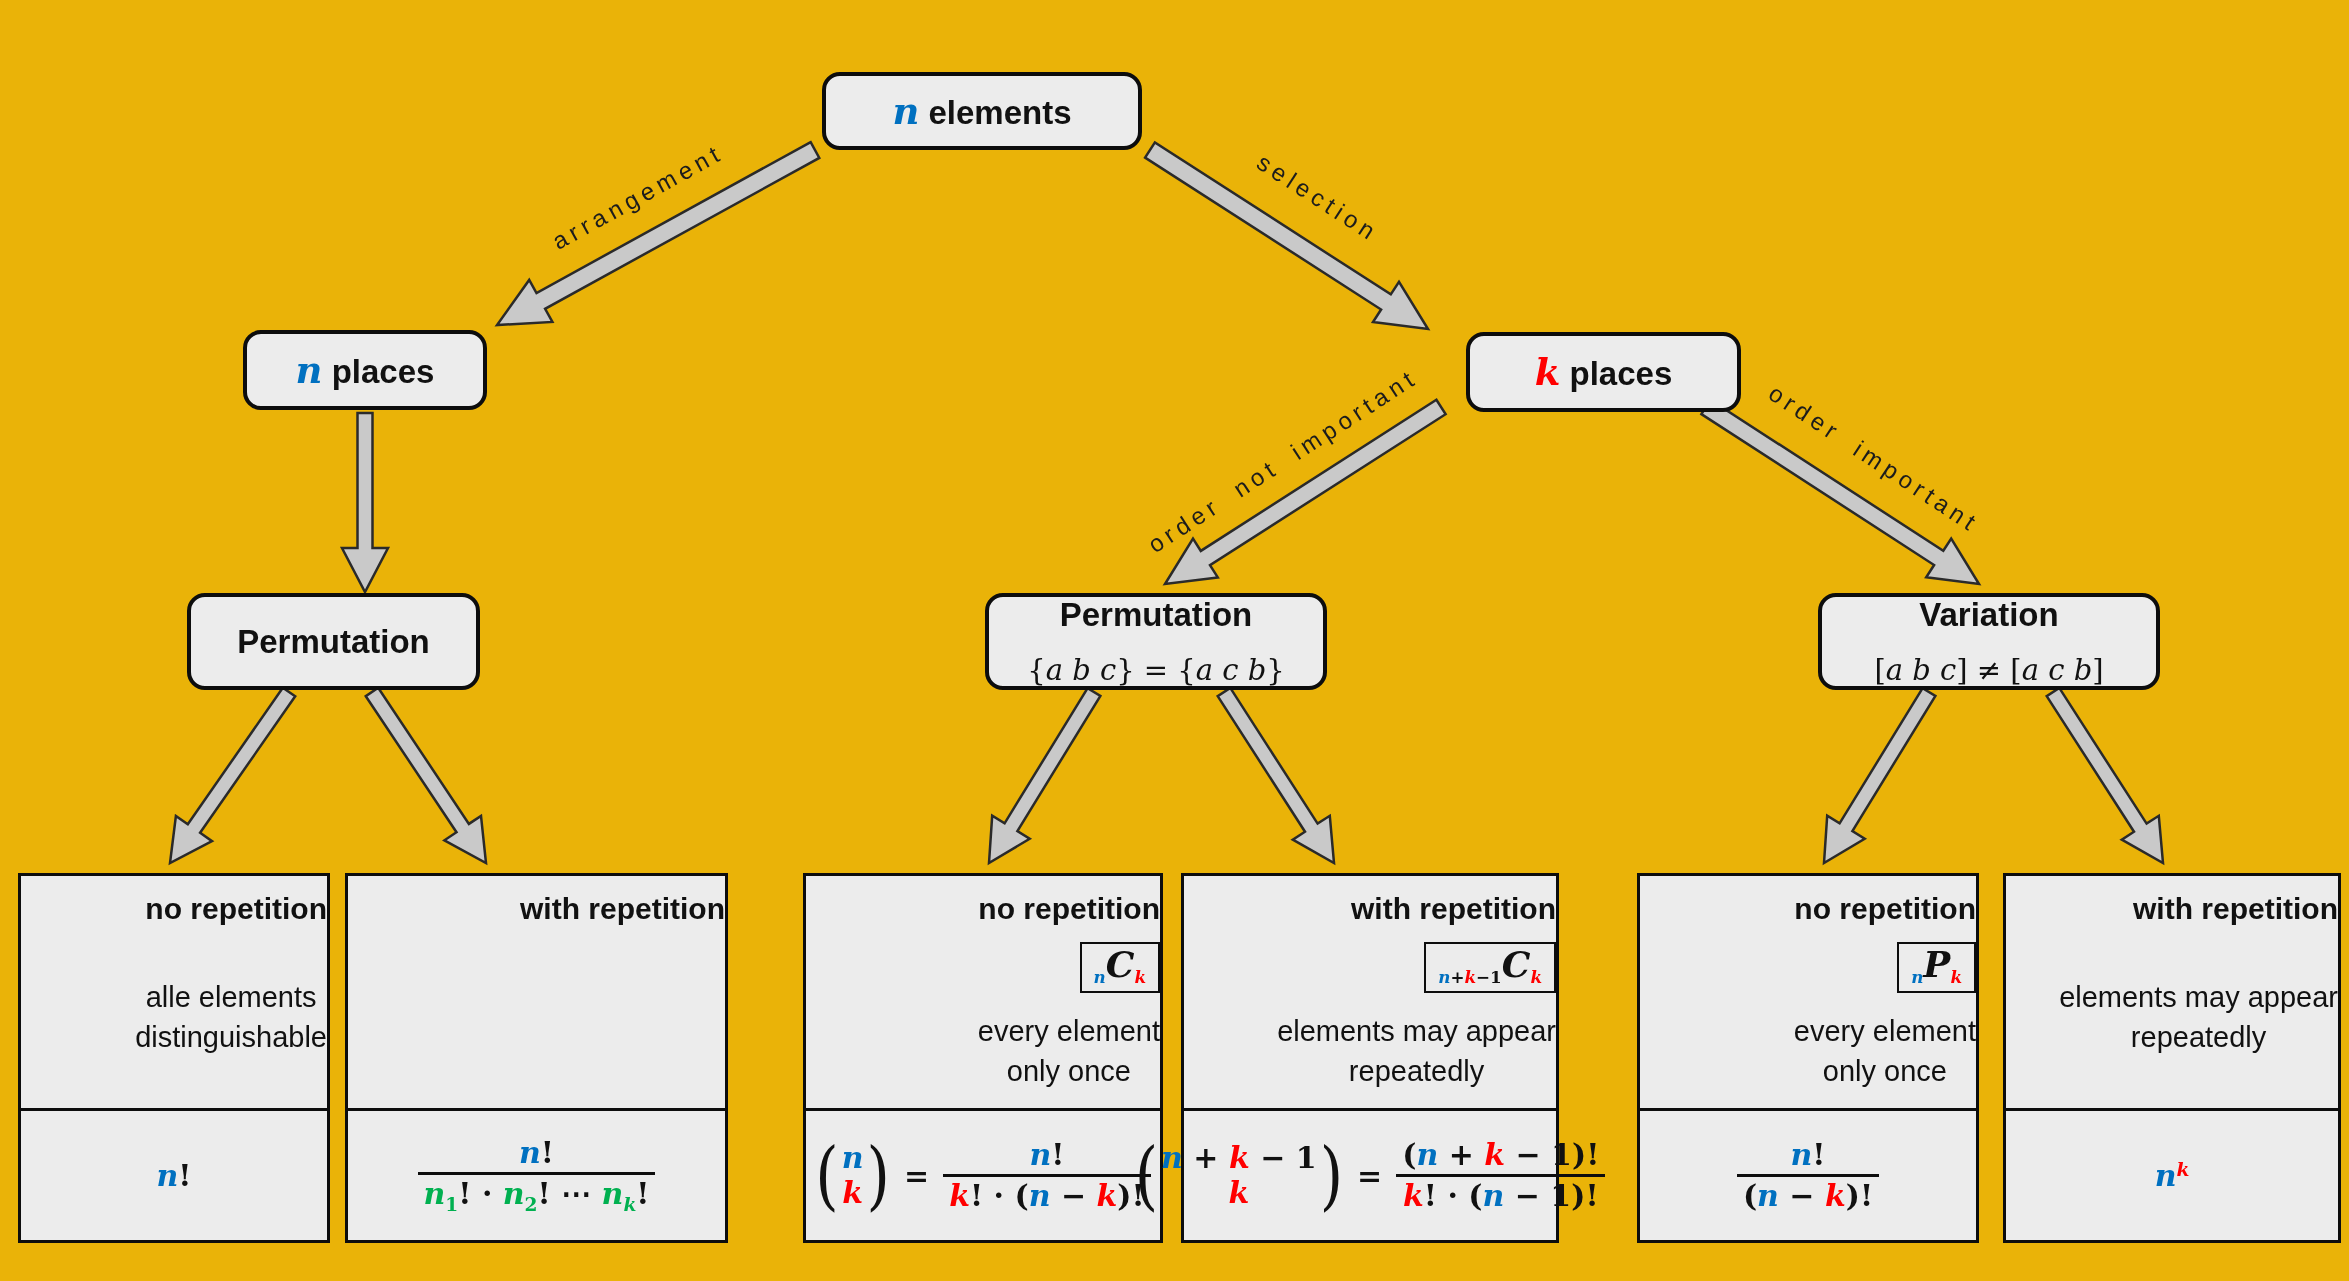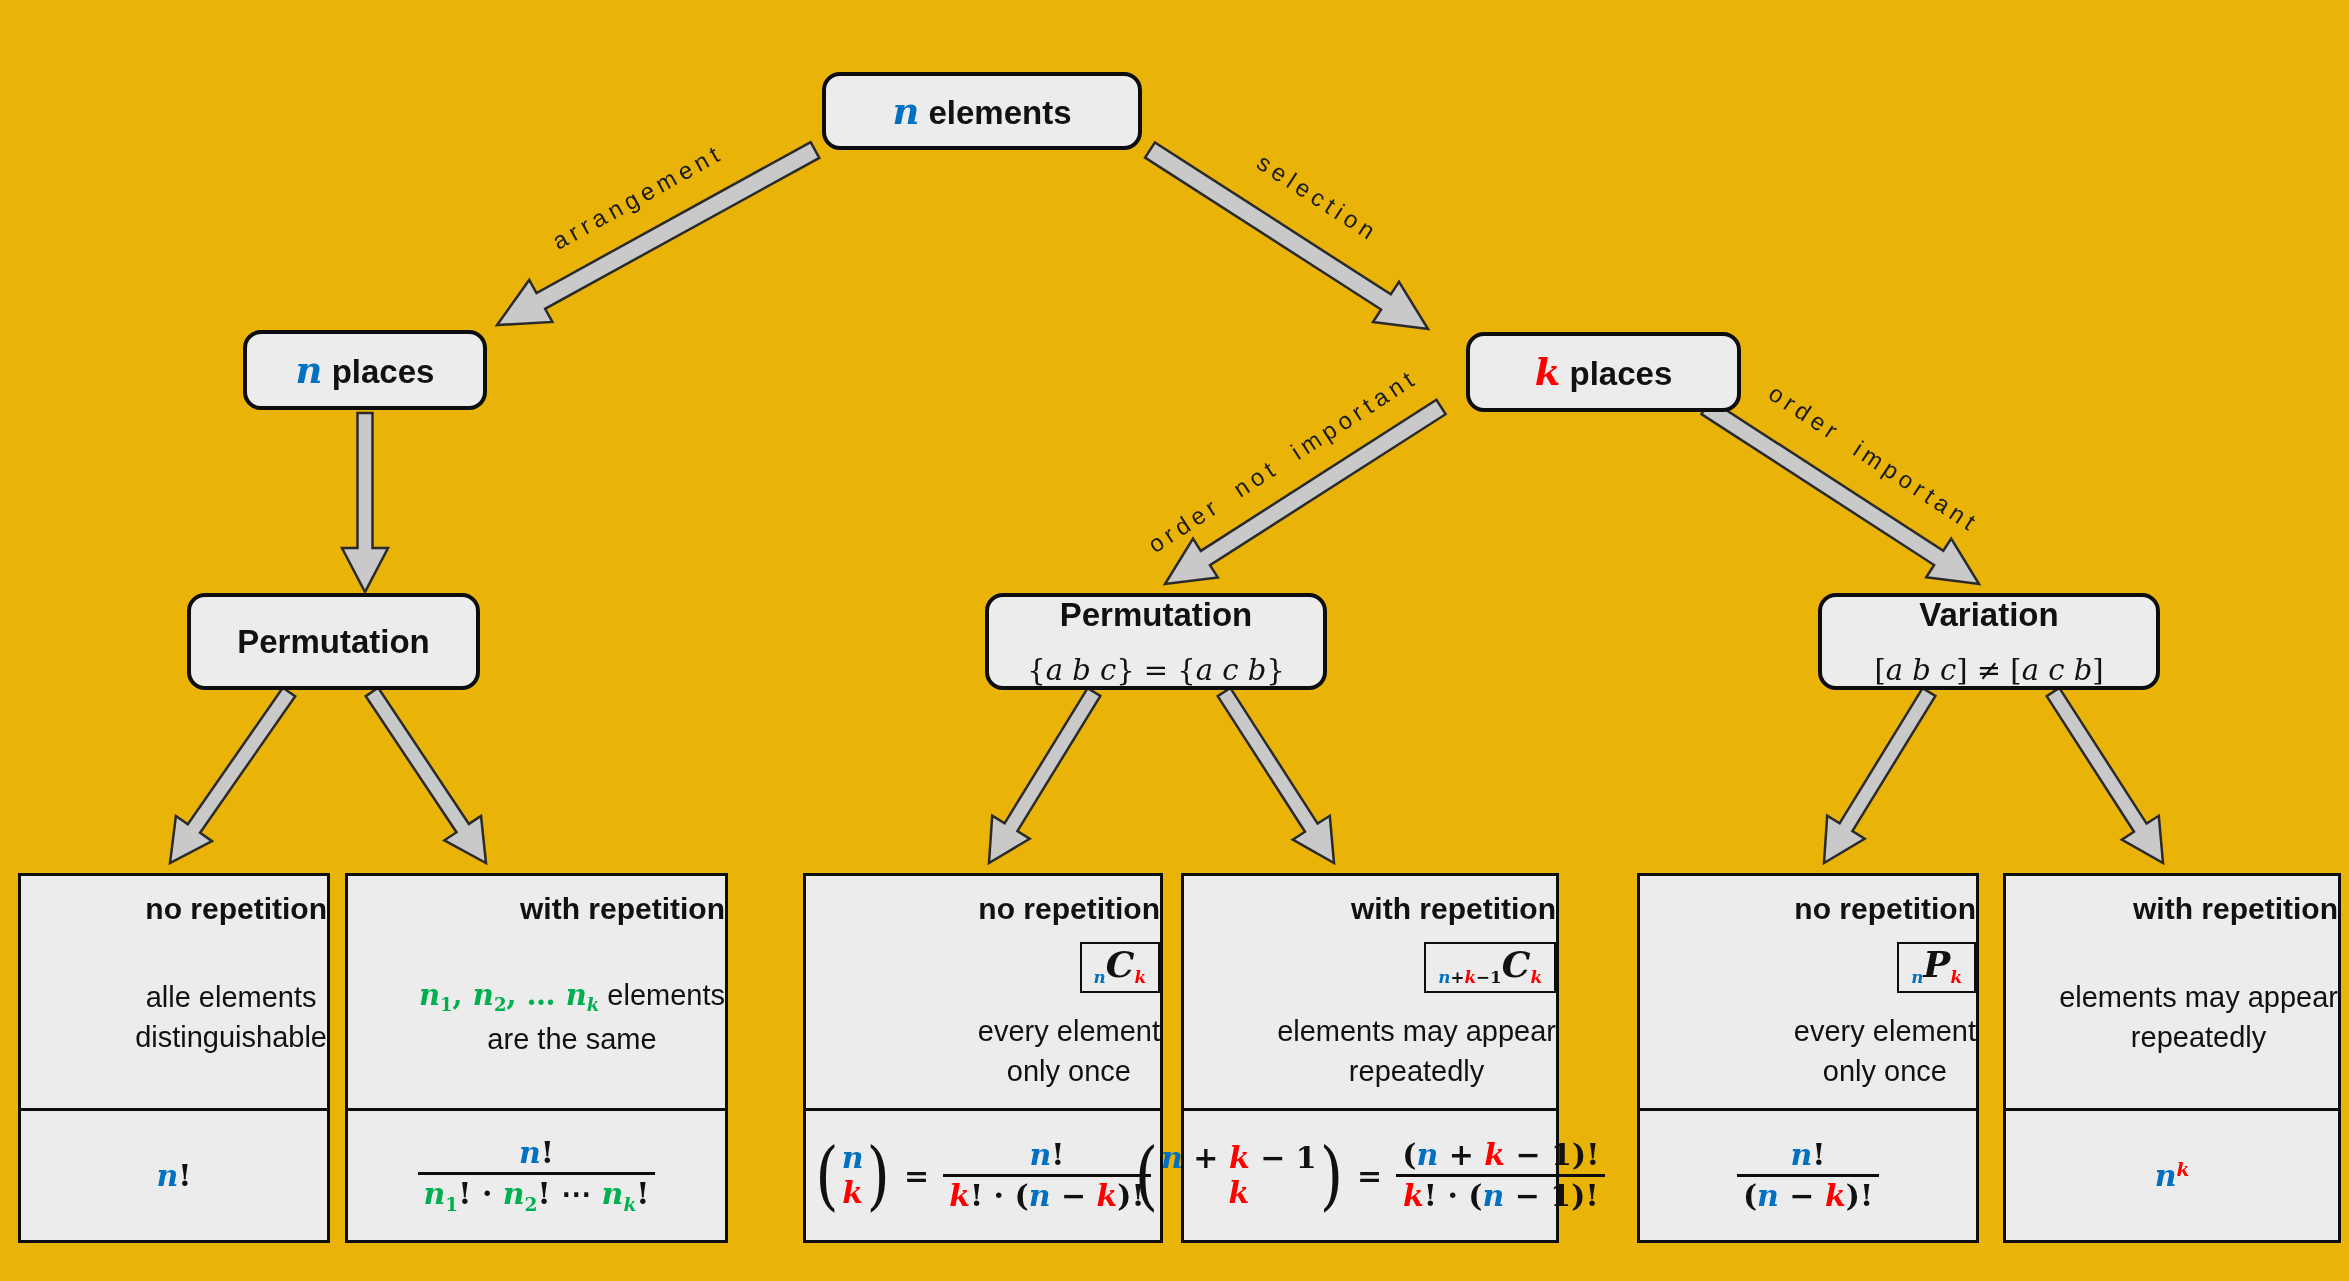--- a/index.html
+++ b/index.html
@@ -107,24 +107,20 @@
           <div><span>distinguishable</span></div>
         </div>
       </div>
       <div class="leaf-bottom">
         <span><span class="v c-b">n</span><span class="u">!</span></span>
       </div>
     </div>
   <div class="leaf" style="left:345px;width:383px;">
       <div class="leaf-top">
         <div class="leaf-header">with repetition</div>
-        <div class="leaf-desc">
-          <div><span class="v c-g">n</span><span class="u c-g sub">1</span><span class="u c-g">, </span><span class="v c-g">n</span><span class="u c-g sub">2</span><span class="u c-g">, … </span><span class="v c-g">n</span><span class="v c-g sub">k</span><span> elements</span></div>
-          <div><span>are the same</span></div>
-        </div>
       </div>
       <div class="leaf-bottom">
         <div class="frac">
           <div class="num"><span class="v c-b">n</span><span class="u">!</span></div>
           <div class="bar"></div>
           <div class="den"><span class="v c-g">n</span><span class="u c-g sub">1</span><span class="u">! · </span><span class="v c-g">n</span><span class="u c-g sub">2</span><span class="u">! ⋯ </span><span class="v c-g">n</span><span class="v c-g sub">k</span><span class="u">!</span></div>
         </div>
       </div>
     </div>
   <div class="leaf" style="left:803px;width:360px;">

